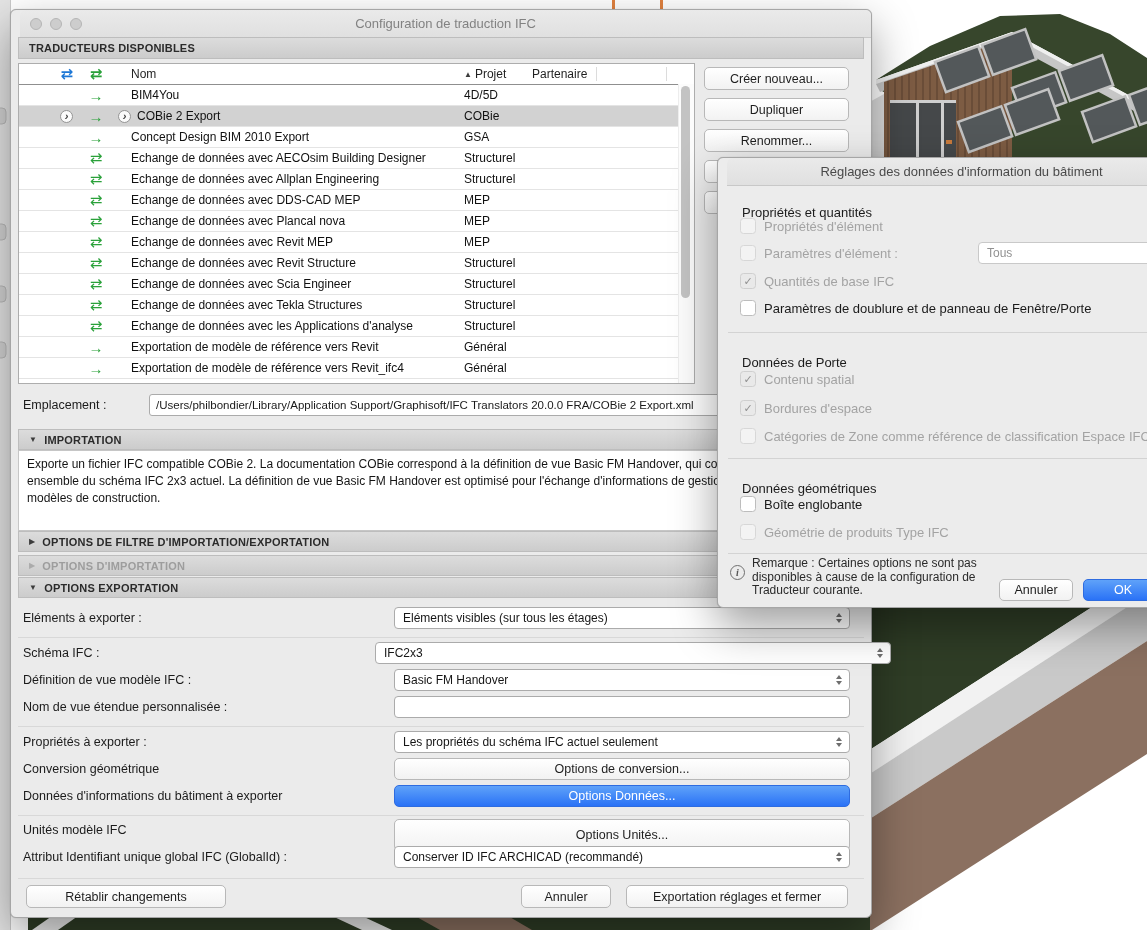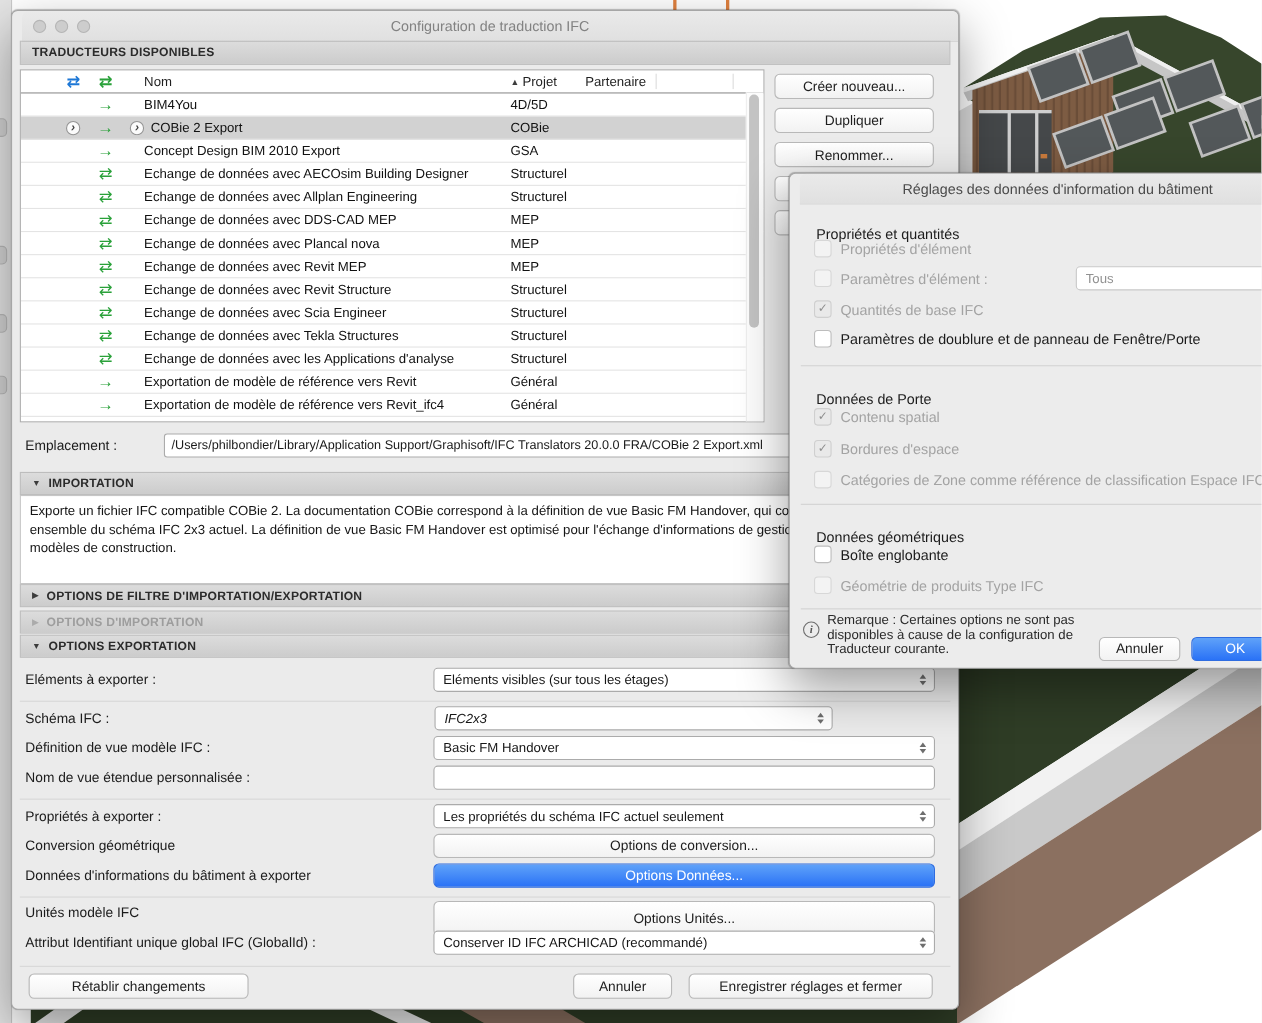--- a/index.html
+++ b/index.html
@@ -364,21 +364,21 @@
       <span class="selval">Eléments visibles (sur tous les étages)</span>
       <span class="stepper">
           <i class="chu"></i>
           <i class="chd"></i>
         </span>
     </div>
 
     <div class="divline" style="top:627px;"></div>
 
     <span class="flabel" style="top:632px;">Schéma IFC :</span>
-    <div class="select" style="left:384px;top:632px;width:362px;font-style:italic;">
+    <div class="select" style="left:364px;top:632px;width:516px;">
       <span class="selval">IFC2x3</span>
       <span class="stepper">
           <i class="chu"></i>
           <i class="chd"></i>
         </span>
     </div>
 
     <span class="flabel" style="top:659px;">Définition de vue modèle IFC :</span>
     <div class="select" style="left:383px;top:659px;width:456px;">
       <span class="selval">Basic FM Handover</span>
@@ -418,21 +418,21 @@
       <span class="selval">Conserver ID IFC ARCHICAD (recommandé)</span>
       <span class="stepper">
           <i class="chu"></i>
           <i class="chd"></i>
         </span>
     </div>
 
     <div class="divline" style="top:868px;"></div>
     <button class="btn" style="left:15px;top:875px;width:200px;">Rétablir changements</button>
     <button class="btn" style="left:510px;top:875px;width:90px;">Annuler</button>
-    <button class="btn" style="left:615px;top:875px;width:222px;">Enregistrer réglages et fermer</button>
+    <button class="btn" style="left:615px;top:875px;width:222px;">Exportation réglages et fermer</button>
   </section>
 
   <section class="dlg data" style="left:717px;top:157px;width:478px;height:449px;background:#ececec;">
     <header class="titlebar">
       <span class="title">Réglages des données d'information du bâtiment</span>
     </header>
 
     <h3 class="heading" style="top:34px;">Propriétés et quantités</h3>
 
     <div class="cbrow" style="top:60px;">

